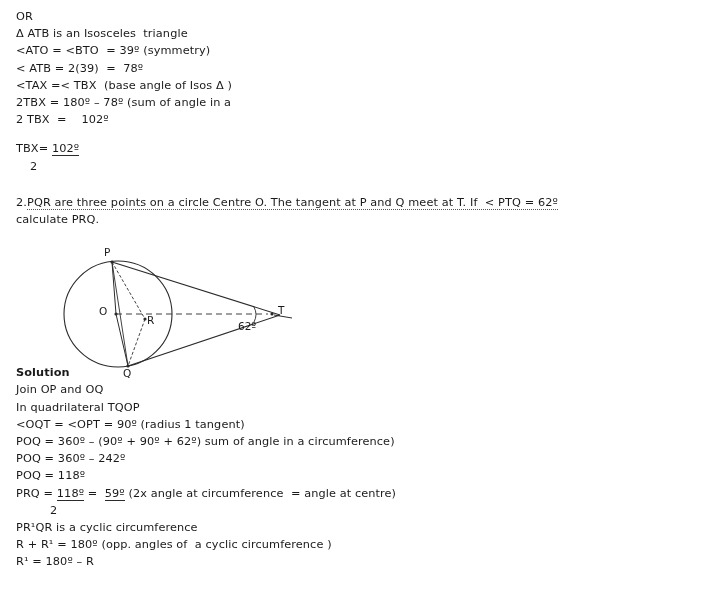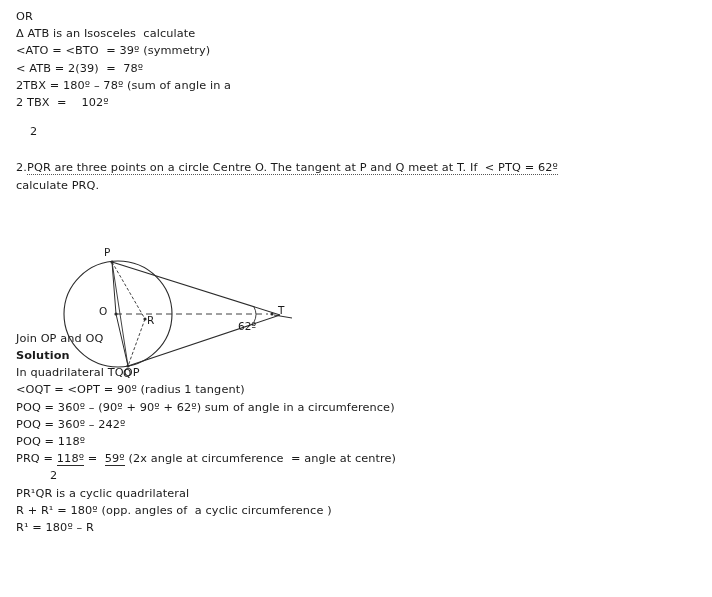--- a/index.html
+++ b/index.html
@@ -67,50 +67,52 @@
   }
 </style>
 </head>
 <body>
 
 <div class="page">
 
   <div class="lines">
 
     <div class="line">OR</div>
-    <div class="line">Δ ATB is an Isosceles  calculate</div>
+    <div class="line">Δ ATB is an Isosceles  triangle</div>
     <div class="line">&lt;ATO = &lt;BTO  = 39º (symmetry)</div>
     <div class="line">&lt; ATB = 2(39)  =  78º</div>
+    <div class="line">&lt;TAX =&lt; TBX  (base angle of Isos Δ )</div>
     <div class="line">2TBX = 180º – 78º (sum of angle in a</div>
     <div class="line">2 TBX  =    102º</div>
 
     <div class="gap-med"></div>
 
+    <div class="line"><span>TBX= </span><span class="frac-line">102º</span></div>
     <div class="line indent-1">2</div>
 
     <div class="gap-med"></div>
     <div class="gap-small"></div>
 
     <div class="line"><span>2.</span><span class="u-wavy">PQR are three points on a circle Centre O. The tangent at P and Q meet at T. If  &lt; PTQ = 62º</span></div>
     <div class="line">calculate PRQ.</div>
 
     <div style="height:136px"></div>
 
+    <div class="line bold">Solution</div>
     <div class="line">Join OP and OQ</div>
-    <div class="line bold">Solution</div>
     <div class="line">In quadrilateral TQOP</div>
     <div class="line">&lt;OQT = &lt;OPT = 90º (radius 1 tangent)</div>
     <div class="line">POQ = 360º – (90º + 90º + 62º) sum of angle in a circumference)</div>
     <div class="line">POQ = 360º – 242º</div>
     <div class="line">POQ = 118º</div>
 
     <div class="line"><span>PRQ = </span><span class="frac-line">118º</span><span> =  </span><span class="frac-line">59º</span><span> (2x angle at circumference  = angle at centre)</span></div>
     <div class="line indent-2">2</div>
 
-    <div class="line">PR¹QR is a cyclic quadrilateral</div>
+    <div class="line">PR¹QR is a cyclic circumference</div>
     <div class="line">R + R¹ = 180º (opp. angles of  a cyclic circumference )</div>
     <div class="line">R¹ = 180º – R</div>
 
   </div>
 
   <div class="figure">
     <svg width="290" height="130" viewBox="0 0 290 130">
 
       <ellipse cx="78" cy="62" rx="54" ry="53" fill="none" stroke="#2b2b2b" stroke-width="1.1"></ellipse>
 

